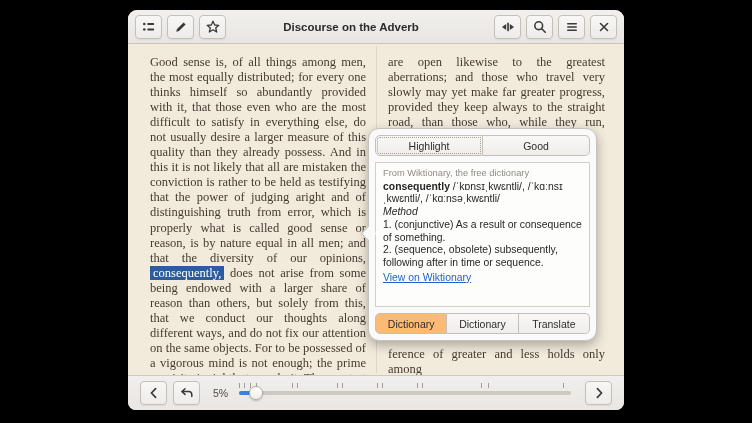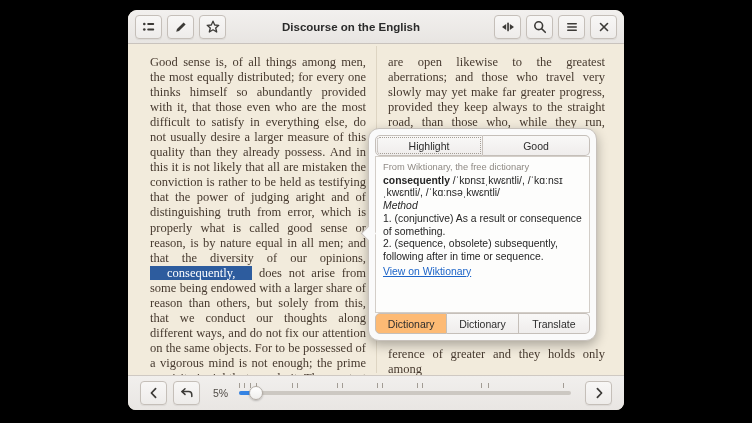--- a/index.html
+++ b/index.html
@@ -26,29 +26,29 @@
   .hb-right{margin-left:auto; display:flex; gap:5px;}
   .ic{display:block;}
 
   
   .content{position:relative; flex:1; background:var(--paper-bg);}
   .divider{position:absolute; left:248px; top:2px; bottom:2px; width:1px; background:#ded5c3;}
   .col{position:absolute; top:11px; font-family:"Liberation Serif", "DejaVu Serif", serif;
     font-size:12.5px; line-height:15.05px; color:var(--ink); text-align:justify;}
   .col-left{left:22px; width:216px;}
   .col-right{left:260px; width:217px;}
-  .sel{background:var(--selection-bg); color:#fff; padding:0 17px;}
+  .sel{background:var(--selection-bg); color:#fff; padding:0 3px;}
   .frag{position:absolute; left:260px; top:303px; width:217px;
     font-family:"Liberation Serif","DejaVu Serif",serif; font-size:12.5px; color:var(--ink);
     text-align:justify; text-align-last:justify;}
 
   
   .popup{position:absolute; left:240px; top:118px; width:229px; height:213px; z-index:5;
     background:#fafafa; border:1px solid #c7c1bb; border-radius:11px;
-    box-shadow:0 4px 12px rgba(0,0,0,.3); padding:6px; display:flex; flex-direction:column; }
+    box-shadow:0 4px 12px rgba(0,0,0,.3); padding:6px; display:flex; flex-direction:column; gap:6px;}
   .popup-arrow{position:absolute; left:-6px; top:99px; width:11px; height:11px; background:#fafafa;
     border-left:1px solid #c7c1bb; border-bottom:1px solid #c7c1bb; transform:rotate(45deg);}
   .linked{display:flex;}
   .linked .pbtn{flex:1; height:21px; font-size:10.5px; color:#2d2d2d;
     background:linear-gradient(#f9f8f7,#efedec); border:1px solid #c5bfb9;
     display:flex; align-items:center; justify-content:center;}
   .linked .pbtn:first-child{border-radius:5px 0 0 5px;}
   .linked .pbtn:last-child{border-radius:0 5px 5px 0; border-left:none;}
   .focused{outline:1px dotted #a59e96; outline-offset:-3px;}
 
@@ -111,21 +111,21 @@
       </span>
     </div>
     <div class="btn">
       <span>
         <svg class="ic" width="16" height="16" viewBox="0 0 16 16" fill="none" stroke="#3c3a37" stroke-width="1.3" stroke-linejoin="round">
           <path d="M8 2.2 L9.7 6 L13.8 6.3 L10.7 9 L11.7 13 L8 10.8 L4.3 13 L5.3 9 L2.2 6.3 L6.3 6 Z"></path>
         </svg>
       </span>
     </div>
 
-    <div class="hb-title">Discourse on the English</div>
+    <div class="hb-title">Discourse on the Adverb</div>
 
     <div class="hb-right">
       <div class="btn">
         <span>
           <svg class="ic" width="16" height="16" viewBox="0 0 16 16" fill="#3c3a37">
             <path d="M2 8 L6.2 4.9 V11.1 Z"></path>
               <rect x="7.2" y="3.6" width="1.7" height="8.8" rx="0.8"></rect>
               <path d="M14 8 L9.8 4.9 V11.1 Z"></path>
           </svg>
         </span>
@@ -157,21 +157,21 @@
       </div>
     </div>
   </div>
 
   <div class="content">
     <div class="divider"></div>
 
     <p class="col col-left"><span>Good sense is, of all things among men, the most equally distributed; for every one thinks himself so abundantly provided with it, that those even who are the most difficult to satisfy in everything else, do not usually desire a larger measure of this quality than they already possess. And in this it is not likely that all are mistaken the conviction is rather to be held as testifying that the power of judging aright and of distinguishing truth from error, which is properly what is called good sense or reason, is by nature equal in all men; and that the diversity of our opinions, </span><span class="sel">consequently,</span><span> does not arise from some being endowed with a larger share of reason than others, but solely from this, that we conduct our thoughts along different ways, and do not fix our attention on the same objects. For to be possessed of a vigorous mind is not enough; the prime requisite is rightly to apply it. The greatest minds, as they are capable of the highest excellences,</span></p>
 
     <p class="col col-right">are open likewise to the greatest aberrations; and those who travel very slowly may yet make far greater progress, provided they keep always to the straight road, than those who, while they run, forsake it.</p>
-    <p class="frag">ference of greater and they holds only among</p>
+    <p class="frag">ference of greater and less holds only among</p>
 
     <div class="popup" style="top:84px;">
       <div class="popup-arrow"></div>
 
       <div class="linked">
         <div class="pbtn focused">Highlight</div>
         <div class="pbtn">Good</div>
       </div>
 
       <div class="dict-box">

